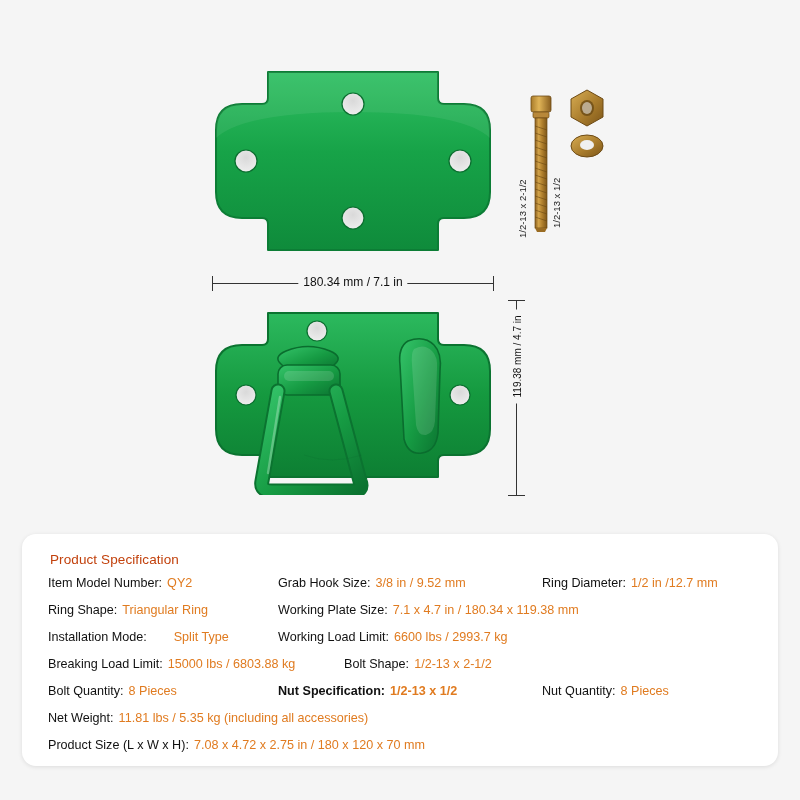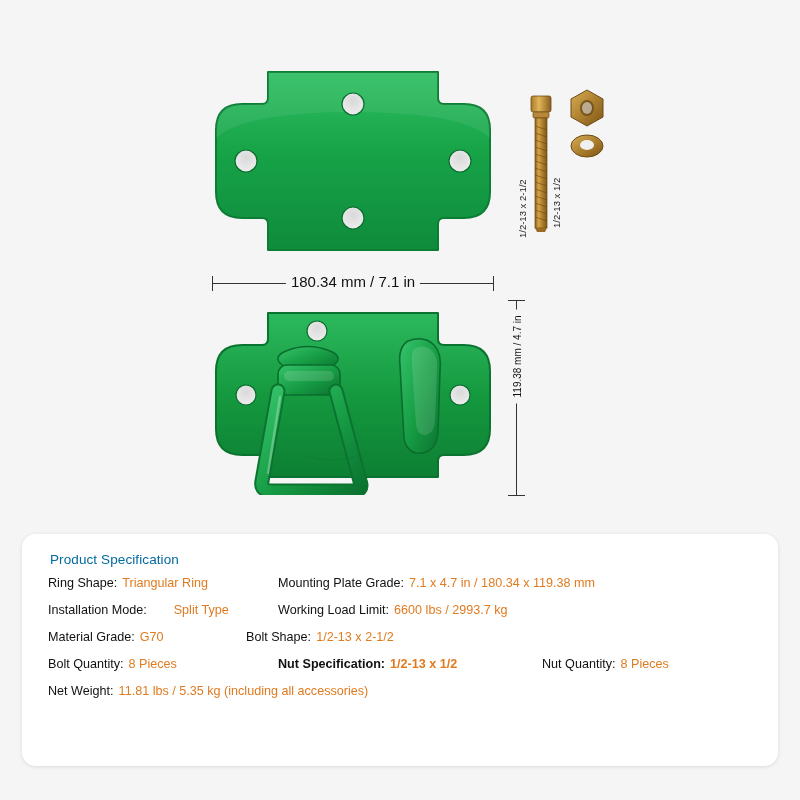--- a/index.html
+++ b/index.html
@@ -94,21 +94,21 @@
     height: 15px;
     background: #333;
   }
   .dim-h .txt {
     position: absolute;
     top: -1px;
     left: 50%;
     transform: translateX(-50%);
     background: #f5f5f5;
     padding: 0 5px;
-    font-size: 15px;
+    font-size: 12px;
     color: #111;
     line-height: 14px;
   }
 
   .dim-v {
     position: absolute;
     left: 508px;
     top: 300px;
     width: 16px;
     height: 196px;
@@ -149,21 +149,21 @@
     width: 756px;
     height: 232px;
     background: #ffffff;
     border-radius: 14px;
     box-shadow: 0 1px 4px rgba(0,0,0,0.10);
     padding: 16px 26px 14px 26px;
     box-sizing: border-box;
   }
   .spec-title {
     font-size: 13.5px;
-    color: #0369a1;
+    color: #c2410c;
     margin: 2px 0 9px 2px;
     letter-spacing: 0.1px;
   }
   .spec-row {
     display: flex;
     align-items: baseline;
     height: 27px;
     white-space: nowrap;
   }
   .spec-item {
@@ -315,47 +315,61 @@
       <div class="cap" style="top:0;"></div>
       <div class="cap" style="bottom:0;"></div>
       <div class="txt">119.38 mm / 4.7 in</div>
     </div>
 
   </div>
 
   <div class="spec-card">
     <div class="spec-title">Product Specification</div>
 
+    <div class="spec-row">
+      <div class="spec-item" style="width:230px;">
+        <span class="spec-label">Item Model Number:</span>
+        <span class="spec-value">QY2</span>
+      </div>
+      <div class="spec-item" style="width:264px;">
+        <span class="spec-label">Grab Hook Size:</span>
+        <span class="spec-value">3/8 in / 9.52 mm</span>
+      </div>
+      <div class="spec-item">
+        <span class="spec-label">Ring Diameter:</span>
+        <span class="spec-value">1/2 in /12.7 mm</span>
+      </div>
+    </div>
 
     <div class="spec-row">
       <div class="spec-item" style="width:230px;align-items:center;">
         <span class="spec-label">Ring Shape:</span>
         <span class="spec-value">Triangular Ring</span>
       </div>
       <div class="spec-item">
-        <span class="spec-label">Mounting Plate Grade:</span>
+        <span class="spec-label">Working Plate Size:</span>
         <span class="spec-value">7.1 x 4.7 in / 180.34 x 119.38 mm</span>
       </div>
     </div>
 
     <div class="spec-row">
       <div class="spec-item" style="width:230px;gap:22px;">
         <span class="spec-label">Installation Mode:</span>
         <span class="spec-value">Split Type</span>
       </div>
       <div class="spec-item">
         <span class="spec-label">Working Load Limit:</span>
         <span class="spec-value">6600 lbs / 2993.7 kg</span>
       </div>
     </div>
 
     <div class="spec-row">
-      <div class="spec-item" style="width:198px;">
-        <span class="spec-label">Material Grade:</span>
-        <span class="spec-value">G70</span>
+      <div class="spec-item" style="width:296px;">
+        <span class="spec-label">Breaking Load Limit:</span>
+        <span class="spec-value">15000 lbs / 6803.88 kg</span>
       </div>
       <div class="spec-item">
         <span class="spec-label">Bolt Shape:</span>
         <span class="spec-value">1/2-13 x 2-1/2</span>
       </div>
     </div>
 
     <div class="spec-row">
       <div class="spec-item" style="width:230px;align-items:center;">
         <span class="spec-label">Bolt Quantity:</span>
@@ -371,15 +385,21 @@
       </div>
     </div>
 
     <div class="spec-row">
       <div class="spec-item">
         <span class="spec-label">Net Weight:</span>
         <span class="spec-value">11.81 lbs / 5.35 kg (including all accessories)</span>
       </div>
     </div>
 
+    <div class="spec-row">
+      <div class="spec-item">
+        <span class="spec-label">Product Size (L x W x H):</span>
+        <span class="spec-value">7.08 x 4.72 x 2.75 in / 180 x 120 x 70 mm</span>
+      </div>
+    </div>
   </div>
 
 </div>
 
 </body></html>

